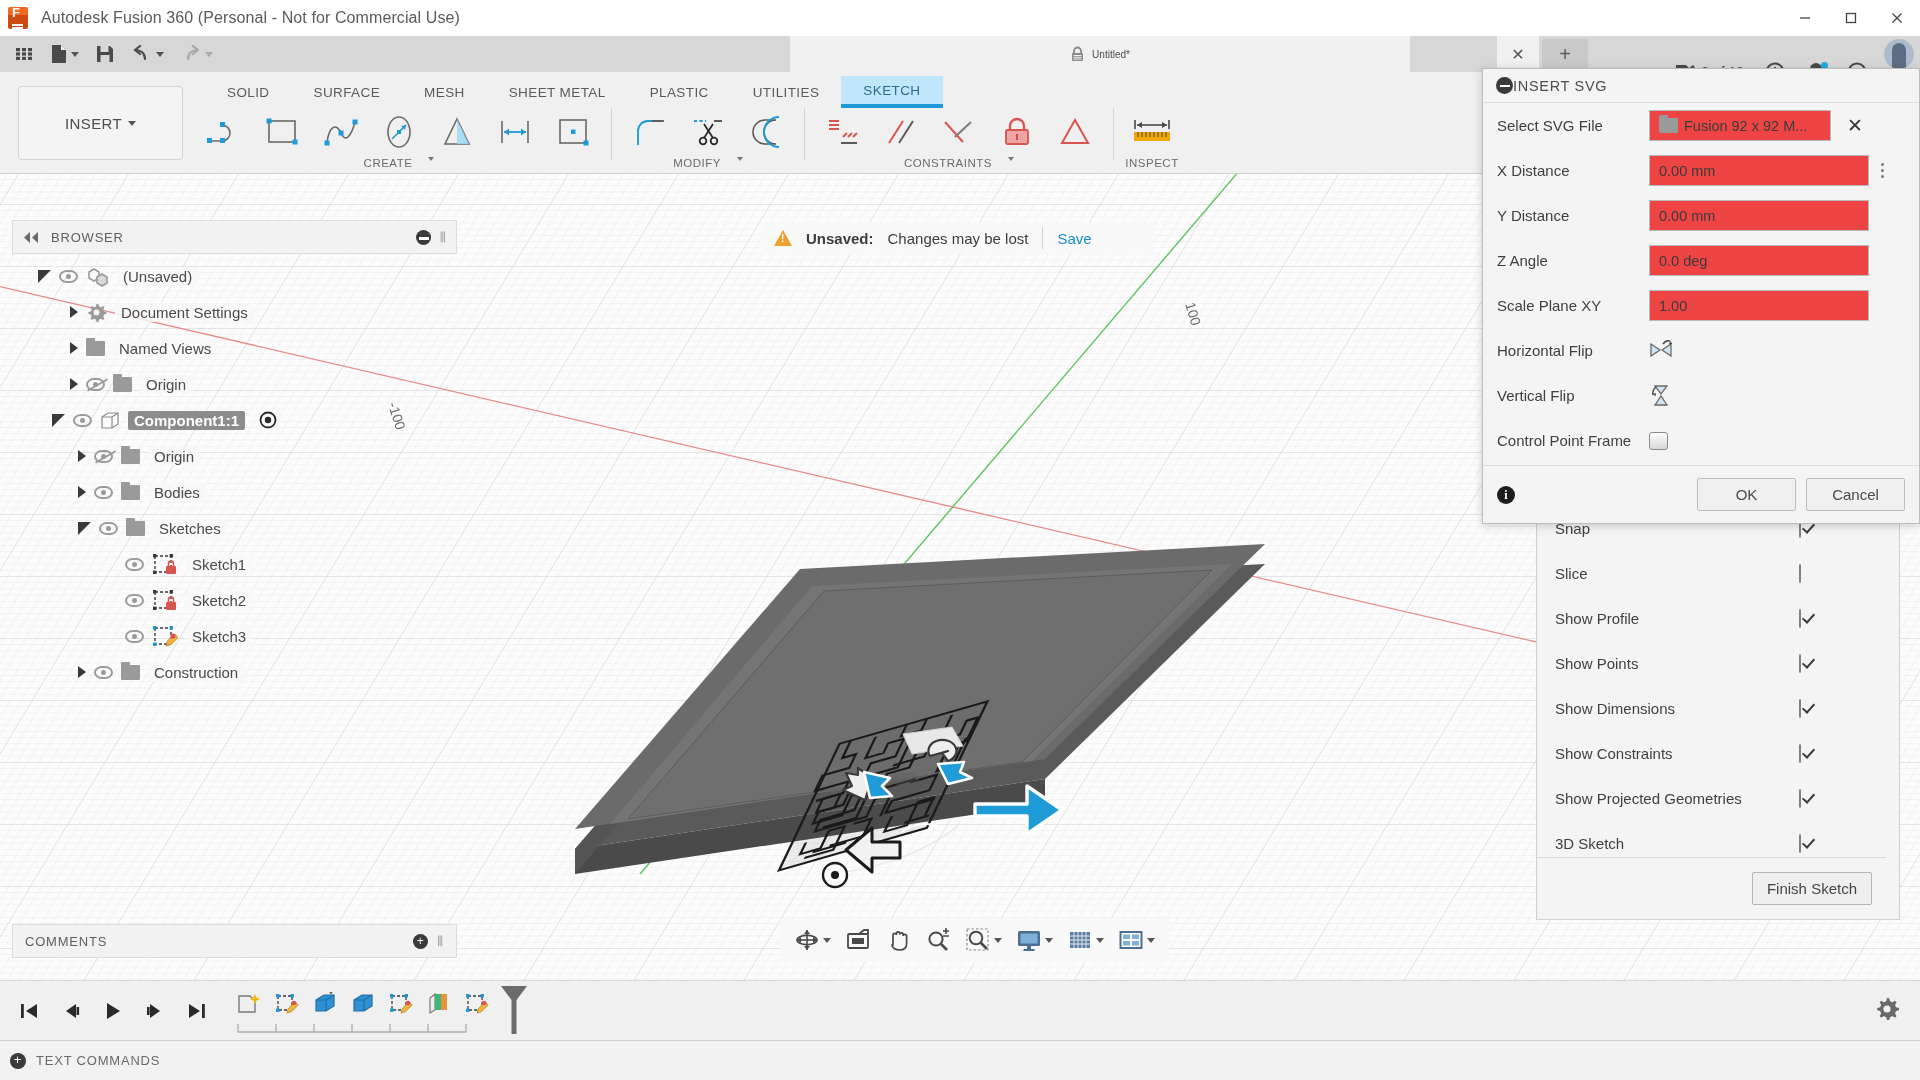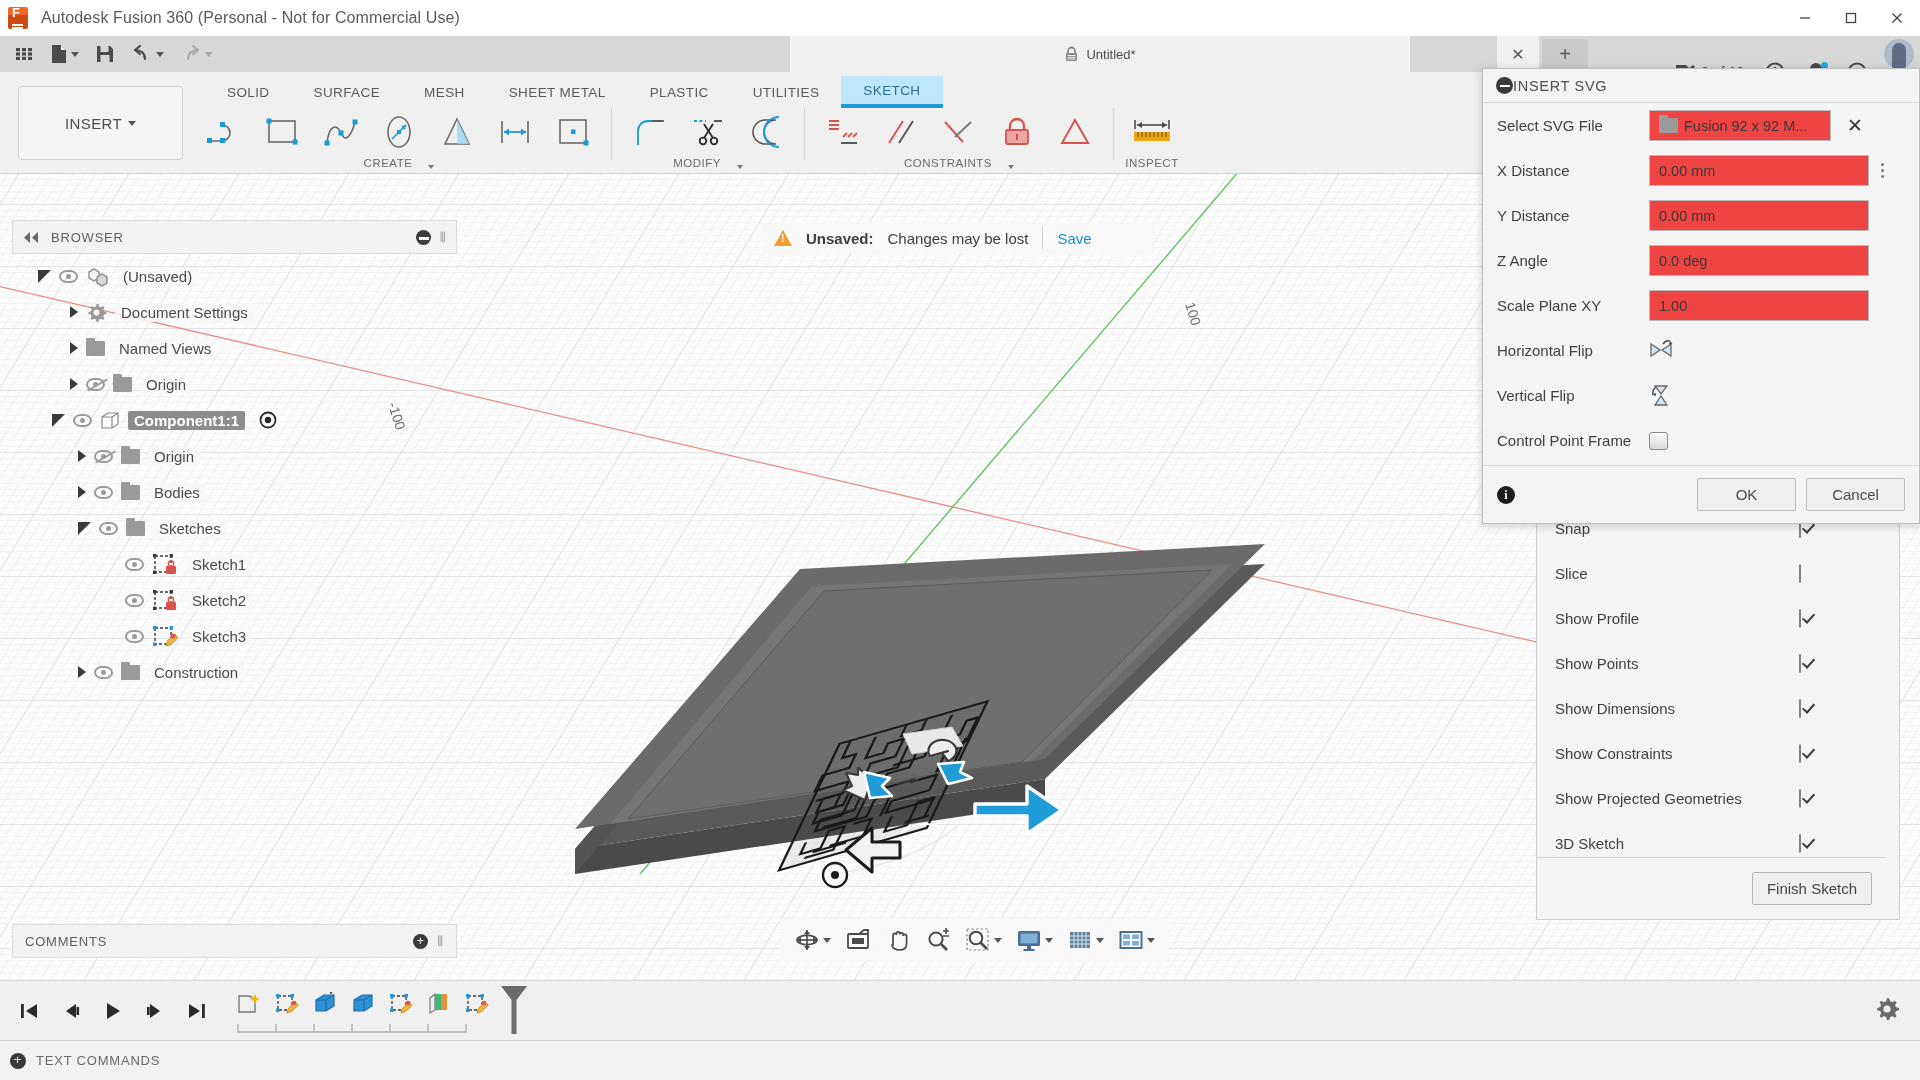--- a/index.html
+++ b/index.html
@@ -51,21 +51,21 @@
     padding: 0 8px; color: #4a4a4a;
   }
   .caret-dn {
     width: 0; height: 0; border-left: 4px solid transparent;
     border-right: 4px solid transparent; border-top: 5px solid #555;
   }
   .center-doc {
     position: absolute; left: 790px; top: 0; width: 620px; height: 36px;
     background: #f0f0f0; display: flex; align-items: center; justify-content: center; gap: 7px;
   }
-  .doc-name { font-size: 13px; color: #4d4d4d; }
+  .doc-name { font-size: 10px; color: #4d4d4d; }
   .tab-close {
     position: absolute; left: 1497px; top: 0; width: 42px; height: 36px;
     background: #f0f0f0; display: flex; align-items: center; justify-content: center;
     color: #555; font-size: 16px;
   }
   .tab-plus {
     position: absolute; left: 1542px; top: 3px; width: 46px; height: 30px;
     background: #c9c9c9; display: flex; align-items: center; justify-content: center;
     color: #5a5a5a; font-size: 20px; border-radius: 2px;
   }
@@ -109,21 +109,21 @@
     font-size: 13.5px; color: #5b5b5b; letter-spacing: .4px; text-align: center;
   }
   .wtab.active { background: #bfe6fa; color: #2c6d8c; border-bottom: 4px solid #1c9ad6; }
   .tool-groups {
     position: absolute; left: 196px; top: 36px; height: 66px; display: flex; align-items: flex-start;
   }
   .tgroup { display: flex; flex-direction: column; align-items: center; height: 66px; }
   .tgroup-row { display: flex; align-items: center; height: 48px; }
   .tgroup-label {
     font-size: 11.5px; color: #6b6b6b; letter-spacing: .5px;
-    display: flex; align-items: flex-end; gap: 16px; margin-top: 1px;
+    display: flex; align-items: flex-start; gap: 16px; margin-top: 1px;
   }
   .tbtn {
     width: 58px; height: 46px; display: flex; align-items: center; justify-content: center;
   }
   .gsep { width: 1px; height: 52px; background: #d4d4d4; margin: 0 9px; align-self: flex-start; }
   .caret-sm {
     width: 0; height: 0; border-left: 3.5px solid transparent;
     border-right: 3.5px solid transparent; border-top: 4.5px solid #777;
   }
 

